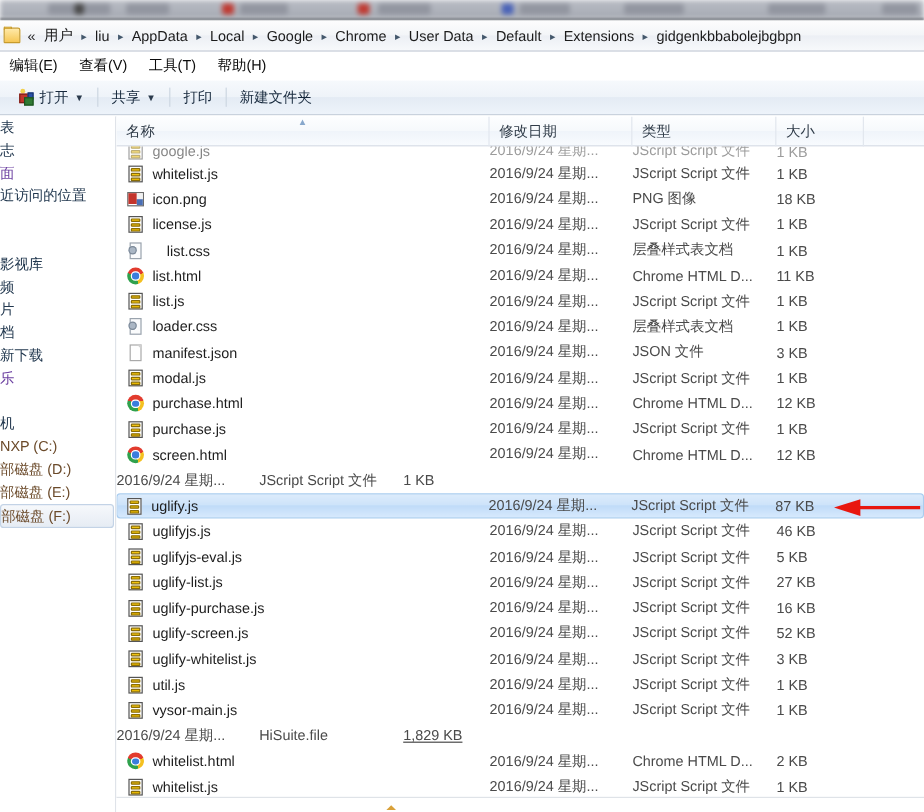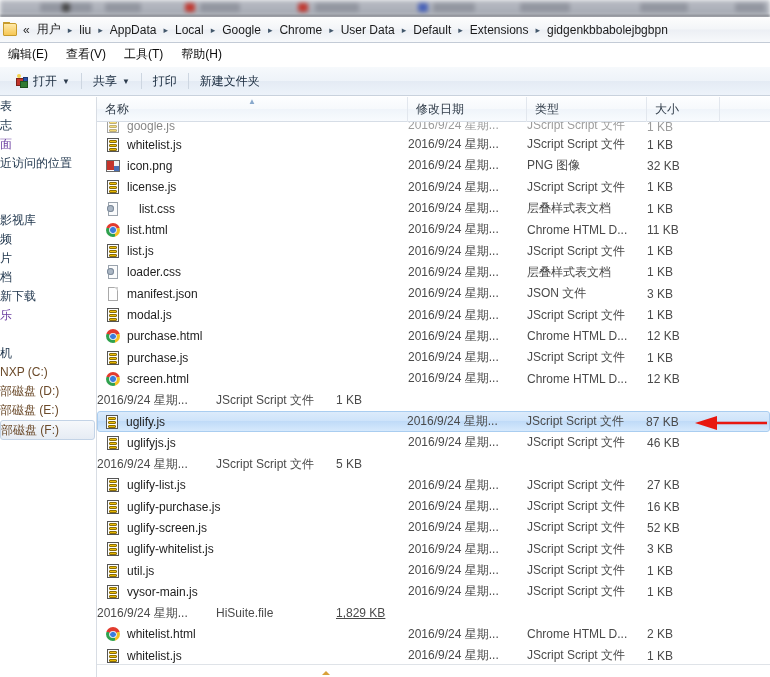--- a/index.html
+++ b/index.html
@@ -360,21 +360,21 @@
             <span class="fi png">
               <span class="frame"></span>
               <span class="red"></span>
               <span class="white"></span>
               <span class="blue"></span>
             </span>
             <span>icon.png</span>
           </div>
           <div class="c-date" style="width: 119px;">2016/9/24 星期...</div>
           <div class="c-type" style="width: 120px;">PNG 图像</div>
-          <div class="c-size" style="width: 70px; padding-right: 8px;">32 KB</div>
+          <div class="c-size" style="width: 70px; padding-right: 8px;">18 KB</div>
         </div>
         <div class="row">
           <div class="c-name" style="width: 311px; padding-left: 8px;">
             <span class="fi js">
               <span class="sheet"></span>
               <span class="s1"></span>
               <span class="s2"></span>
               <span class="s3"></span>
             </span>
             <span>license.js</span>
@@ -524,20 +524,29 @@
               <span class="s2"></span>
               <span class="s3"></span>
             </span>
             <span>uglifyjs.js</span>
           </div>
           <div class="c-date" style="width: 119px;">2016/9/24 星期...</div>
           <div class="c-type" style="width: 120px;">JScript Script 文件</div>
           <div class="c-size" style="width: 70px; padding-right: 8px;">46 KB</div>
         </div>
         <div class="row">
+          <div class="c-name" style="width: 311px; padding-left: 8px;">
+            <span class="fi js">
+              <span class="sheet"></span>
+              <span class="s1"></span>
+              <span class="s2"></span>
+              <span class="s3"></span>
+            </span>
+            <span>uglifyjs-eval.js</span>
+          </div>
           <div class="c-date" style="width: 119px;">2016/9/24 星期...</div>
           <div class="c-type" style="width: 120px;">JScript Script 文件</div>
           <div class="c-size" style="width: 70px; padding-right: 8px;">5 KB</div>
         </div>
         <div class="row">
           <div class="c-name" style="width: 311px; padding-left: 8px;">
             <span class="fi js">
               <span class="sheet"></span>
               <span class="s1"></span>
               <span class="s2"></span>

